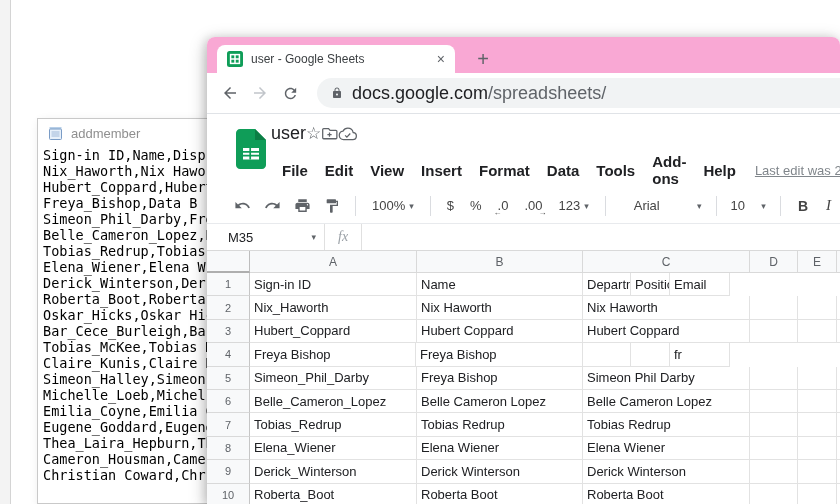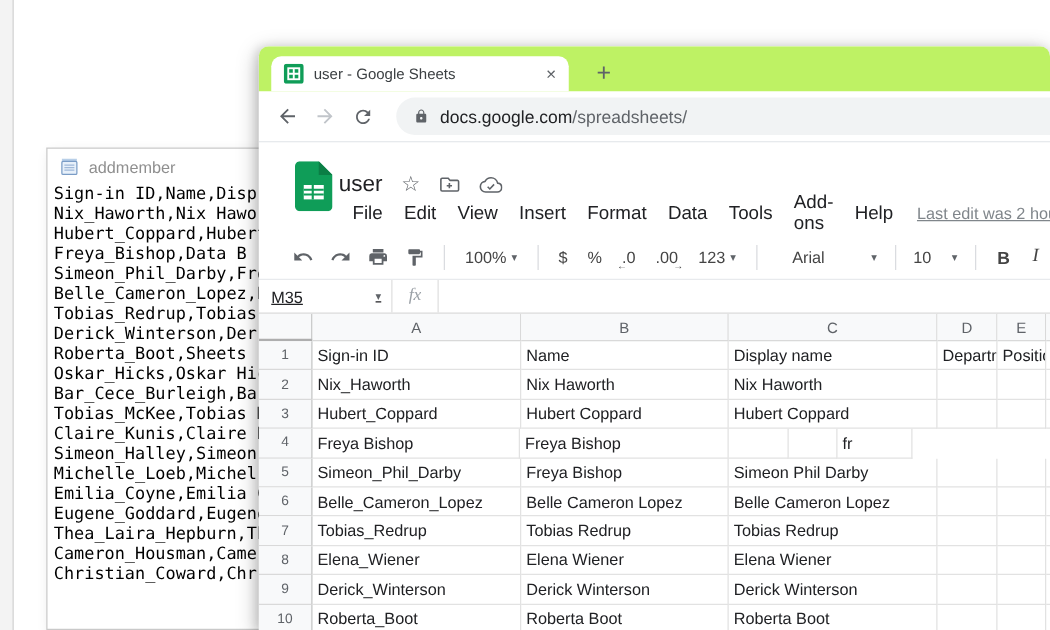--- a/index.html
+++ b/index.html
@@ -13,63 +13,63 @@
   .np-titlebar{height:28px;display:flex;align-items:center;gap:8px;padding-left:10px;}
   .np-title{font-size:13px;color:#8f8f8f;}
   .np-menubar{height:21px;display:flex;align-items:center;gap:16px;padding-left:7px;font-size:13px;color:#4f4f4f;}
   .np-text{font-family:"DejaVu Sans Mono",monospace;font-size:13.5px;line-height:16px;color:#000;
            padding-left:5px;white-space:nowrap;overflow:hidden;}
   .np-line{height:16px;}
   
   #chrome{position:absolute;left:207px;top:37px;width:633px;height:467px;background:#fff;
           border-radius:8px 8px 0 0;overflow:hidden;
           box-shadow:0 5px 18px rgba(0,0,0,.28), -3px 0 8px rgba(0,0,0,.10);}
-  .tabstrip{position:relative;height:36px;background:#bef264;}
+  .tabstrip{position:relative;height:36px;background:#f9a8d4;}
   .tab{position:absolute;left:10px;top:8px;width:238px;height:28px;background:#fff;border-radius:8px 8px 0 0;
        display:flex;align-items:center;gap:8px;padding:0 10px;box-sizing:border-box;}
   .tab-title{flex:1;font-size:12px;color:#3c4043;white-space:nowrap;overflow:hidden;}
   .tab-close{font-size:14px;color:#5f6368;line-height:1;cursor:default;}
   .newtab-btn{position:absolute;left:262px;top:8px;width:28px;height:28px;display:flex;align-items:center;
               justify-content:center;font-size:20px;color:#5f6368;}
   .urlbar{height:40px;background:#fff;border-bottom:1px solid #e0e3e7;display:flex;align-items:center;
           padding-left:10px;gap:4px;}
   .nav-btn{width:26px;height:26px;display:flex;align-items:center;justify-content:center;flex:none;}
   .omnibox{height:30px;background:#f1f3f4;border-radius:15px;flex:1;margin-left:10px;margin-right:-40px;
            display:flex;align-items:center;gap:9px;padding:0 14px;overflow:hidden;}
-  .url-text{font-size:14px;white-space:nowrap;}
+  .url-text{font-size:18px;white-space:nowrap;}
   .url-domain{color:#202124;} .url-path{color:#5f6368;}
   
   .sh-header{position:relative;height:74px;background:#fff;}
   .sh-logo{position:absolute;left:29px;top:15px;}
-  .sh-titlerow{position:absolute;left:64px;top:9px;display:flex;align-items:center;gap:15px;margin-top:14px;}
+  .sh-titlerow{position:absolute;left:64px;top:9px;display:flex;align-items:center;}
   .sh-doc-title{font-size:18px;color:#202124;}
   .hdr-ic{display:flex;align-items:center;}
   .star{font-size:17px;color:#5f6368;line-height:1;}
   .sh-menurow{position:absolute;left:70px;top:37px;display:flex;align-items:center;font-size:15px;color:#202124;}
   .sh-menu-items{display:flex;align-items:center;gap:7px;}
-  .sh-menu-item{padding:2px 5px;}
+  .sh-menu-item{padding:2px 5px;font-weight:bold;}
   .last-edit{margin-left:14px;font-size:13px;color:#80868b;text-decoration:underline;white-space:nowrap;}
   
   .sh-toolbar{height:35px;display:flex;align-items:center;padding-left:20px;border-bottom:1px solid #e8eaed;
               font-size:13px;color:#444;}
   .tb-btn{width:18px;height:18px;margin:0 6px;display:flex;align-items:center;justify-content:center;flex:none;}
   .tb-sep{width:1px;height:20px;background:#dadce0;margin:0 8px;flex:none;}
   .tb-text{padding:0 8px;display:flex;align-items:center;gap:4px;white-space:nowrap;}
   .caret{font-size:9px;color:#5f6368;}
   .dec{position:relative;}
   .dec .sub{position:absolute;bottom:-4px;font-size:8px;color:#444;}
   .dec .sub.l{left:4px;} .dec .sub.r{right:4px;}
   .tb-font{width:92px;margin-left:14px;display:flex;align-items:center;justify-content:space-between;padding:0 6px;}
   .tb-size{width:48px;display:flex;align-items:center;justify-content:space-between;padding:0 6px;}
   .tb-bold{font-weight:bold;font-size:14px;padding:0 9px;color:#444;}
   .tb-italic{font-family:"Liberation Serif",serif;font-style:italic;font-size:15px;padding:0 9px;color:#444;}
   
   .sh-formula{height:26px;display:flex;align-items:center;border-bottom:1px solid #d9d9d9;font-size:13px;}
-  .namebox{width:88px;padding-left:10px;display:flex;align-items:center;justify-content:space-between;
-           padding-right:8px;color:#202124;text-decoration:underline;}
+  .namebox{width:88px;padding-left:21px;display:flex;align-items:center;justify-content:space-between;
+           padding-right:8px;color:#202124;}
   .fbar-sep{width:1px;height:100%;background:#e0e0e0;flex:none;}
   .fx{font-family:"Liberation Serif",serif;font-style:italic;color:#9aa0a6;font-size:14px;padding:0 13px;}
   .formula-input{flex:1;height:100%;}
   
   .sh-grid{height:256px;overflow:hidden;}
   .grid-header-row{display:flex;height:22px;}
   .corner{width:43px;flex:none;box-sizing:border-box;background:#f8f9fa;
           border-right:1px solid #bdbdbd;border-bottom:2px solid #aeaeae;}
   .colhead{flex:none;box-sizing:border-box;background:#f8f9fa;border-right:1px solid #d9d9d9;
            border-bottom:1px solid #d9d9d9;color:#5f6368;font-size:12px;
@@ -103,22 +103,23 @@
       <span class="np-title">addmember</span>
     </div>
     <div class="np-text">
         <div class="np-line">Sign-in ID,Name,Disp</div>
         <div class="np-line">Nix_Haworth,Nix Hawo</div>
         <div class="np-line">Hubert_Coppard,Hubert</div>
         <div class="np-line">Freya_Bishop,Data B</div>
         <div class="np-line">Simeon_Phil_Darby,Fre</div>
         <div class="np-line">Belle_Cameron_Lopez,B</div>
         <div class="np-line">Tobias_Redrup,Tobias</div>
+        <div class="np-line">Elena_Wiener,Elena W</div>
         <div class="np-line">Derick_Winterson,Der</div>
-        <div class="np-line">Roberta_Boot,Sheets</div>
+        <div class="np-line">Roberta_Boot,Roberta</div>
         <div class="np-line">Oskar_Hicks,Oskar Hic</div>
         <div class="np-line">Bar_Cece_Burleigh,Bar</div>
         <div class="np-line">Tobias_McKee,Tobias M</div>
         <div class="np-line">Claire_Kunis,Claire K</div>
         <div class="np-line">Simeon_Halley,Simeon</div>
         <div class="np-line">Michelle_Loeb,Michel</div>
         <div class="np-line">Emilia_Coyne,Emilia C</div>
         <div class="np-line">Eugene_Goddard,Eugene</div>
         <div class="np-line">Thea_Laira_Hepburn,Th</div>
         <div class="np-line">Cameron_Housman,Camer</div>
@@ -293,21 +294,20 @@
           <div class="colhead" style="width: 167px;">C</div>
           <div class="colhead" style="width: 48px;">D</div>
           <div class="colhead" style="width: 39px;">E</div>
           <div class="colhead" style="width: 60px;">F</div>
         </div>
       <div>
           <div class="grow">
             <div class="rownum">1</div>
             <div class="cell" style="width: 167px;">Sign-in ID</div>
             <div class="cell" style="width: 166px;">Name</div>
-            <div class="cell" style="width: 167px;">Display name</div>
             <div class="cell" style="width: 48px;">Department</div>
             <div class="cell" style="width: 39px;">Position</div>
             <div class="cell" style="width: 60px;">Email</div>
           </div>
           <div class="grow">
             <div class="rownum">2</div>
             <div class="cell" style="width: 167px;">Nix_Haworth</div>
             <div class="cell" style="width: 166px;">Nix Haworth</div>
             <div class="cell" style="width: 167px;">Nix Haworth</div>
             <div class="cell" style="width: 48px;"></div>

